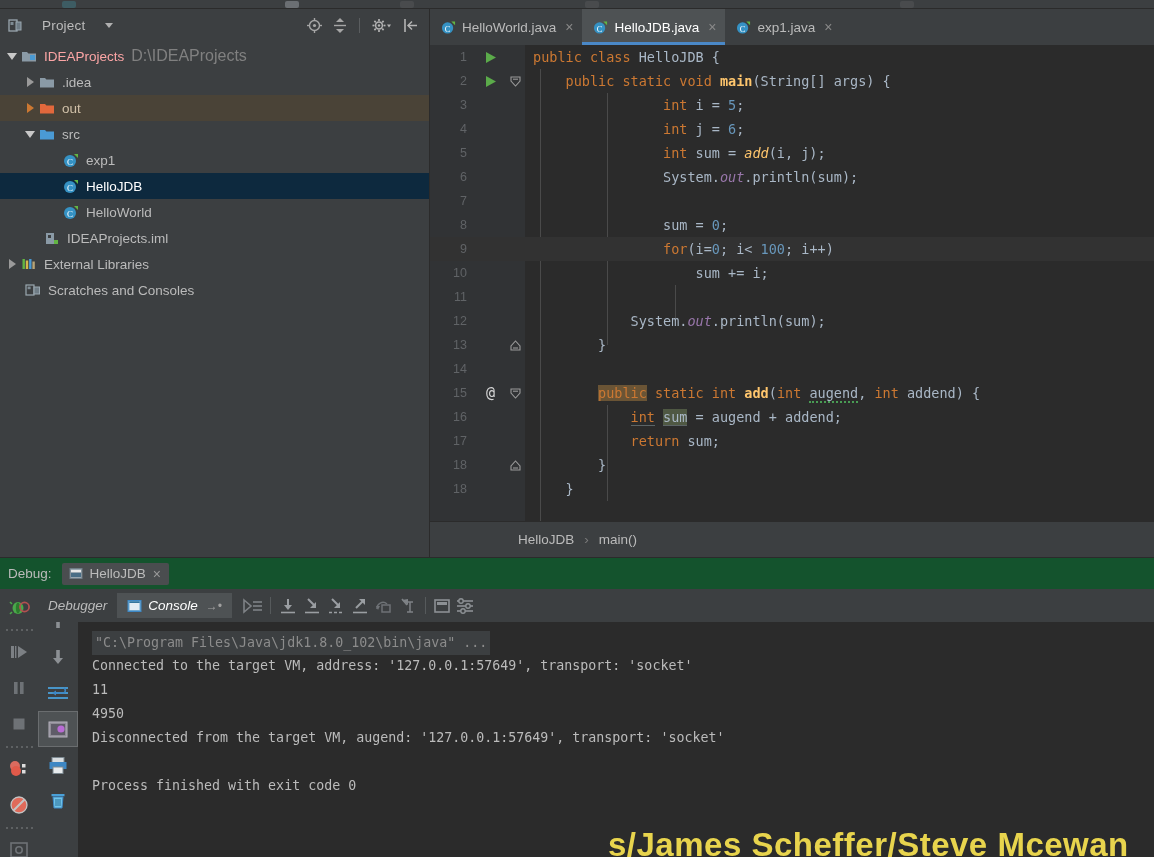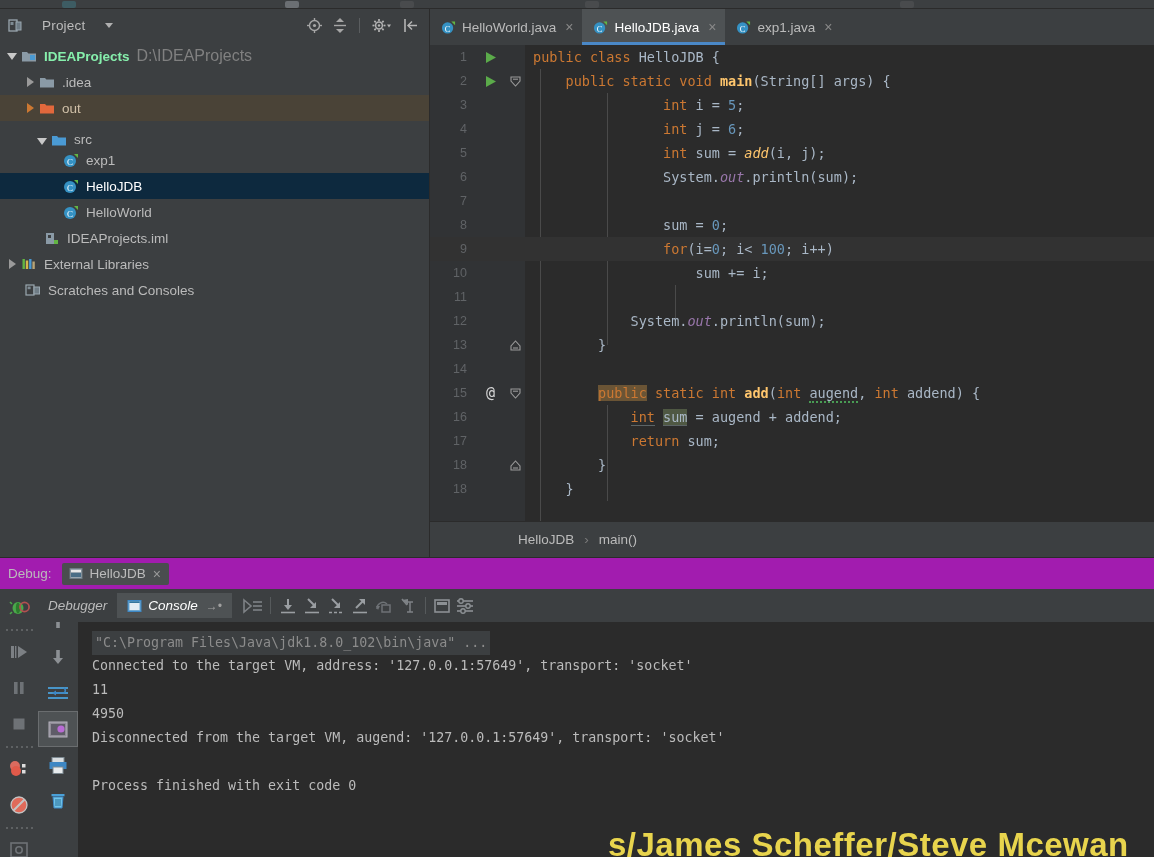--- a/index.html
+++ b/index.html
@@ -57,21 +57,21 @@
     content:""; width:0;height:0;border-top:5px solid transparent;
     border-bottom:5px solid transparent;border-left:7px solid #9a9a9a;
   }
   .arrow.down::before {
     content:""; width:0;height:0;border-left:5px solid transparent;
     border-right:5px solid transparent;border-top:7px solid #c8c8c8;
   }
   .arrow.orange.right::before { border-left-color:#cc7832; }
   .tico { width: 17px; height: 15px; margin-right: 6px; flex: none; display:flex; align-items:center; }
   .tlabel { }
-  .tlabel.bold { font-weight: bold; color: #86efac; }
+  .tlabel.bold { font-weight: normal; color: #fca5a5; }
   .tpath { color: #808080; margin-left: 7px; font-size: 16px; }
 
   
   .editor {
     position: absolute; left: 430px; top: 9px; width: 724px; height: 548px;
     background: #2b2b2b;
   }
   .tabbar { height: 36px; background: #3c3f41; display: flex; align-items: stretch; }
   .tab {
     display: flex; align-items: center; gap: 6px; padding: 0 9px 0 11px;
@@ -117,21 +117,21 @@
 
   .breadcrumb {
     height: 36px; background:#3c3f41; display:flex; align-items:center;
     padding-left: 88px; color:#bbbbbb; font-size:13.5px; gap:10px;
     border-top:1px solid #2b2b2b;
   }
   .breadcrumb .sep { color:#7a7a7a; }
 
   
   .debugpanel {
-    position:absolute; left:0; top:557px; width:1154px; height:300px; background:#a21caf;
+    position:absolute; left:0; top:557px; width:1154px; height:300px; background:#14532d;
     border-top:1px solid #2b2b2b;
   }
   .debug-title {
     height: 31px; display:flex; align-items:center; padding-left:8px;
     color:#bbbbbb; font-size:13.5px; gap:10px;
   }
   .debug-title .runtab {
     display:flex; align-items:center; gap:7px; background:#4a4d4f;
     padding: 3px 8px 3px 7px; border-radius:2px;
   }
@@ -277,21 +277,21 @@
       <div class="trow hl" style="padding-left:24px;">
         <span class="arrow right orange"></span>
         <span class="tico">
           <svg width="16" height="14" viewBox="0 0 16 14">
             <path d="M1 3 L6 3 L7.4 4.6 L15 4.6 L15 12.6 L1 12.6 Z" fill="#e2683c"></path>
           </svg>
         </span>
         <span class="tlabel" style="color:#d0c0a8;">out</span>
       </div>
 
-      <div class="trow" style="padding-left:36px;align-items:flex-end;">
+      <div class="trow" style="padding-left:24px;">
         <span class="arrow down"></span>
         <span class="tico">
           <svg width="16" height="14" viewBox="0 0 16 14">
             <path d="M1 3 L6 3 L7.4 4.6 L15 4.6 L15 12.6 L1 12.6 Z" fill="#4a9ad4"></path>
           </svg>
         </span>
         <span class="tlabel">src</span>
       </div>
 
       <div class="trow" style="padding-left:63px;">

